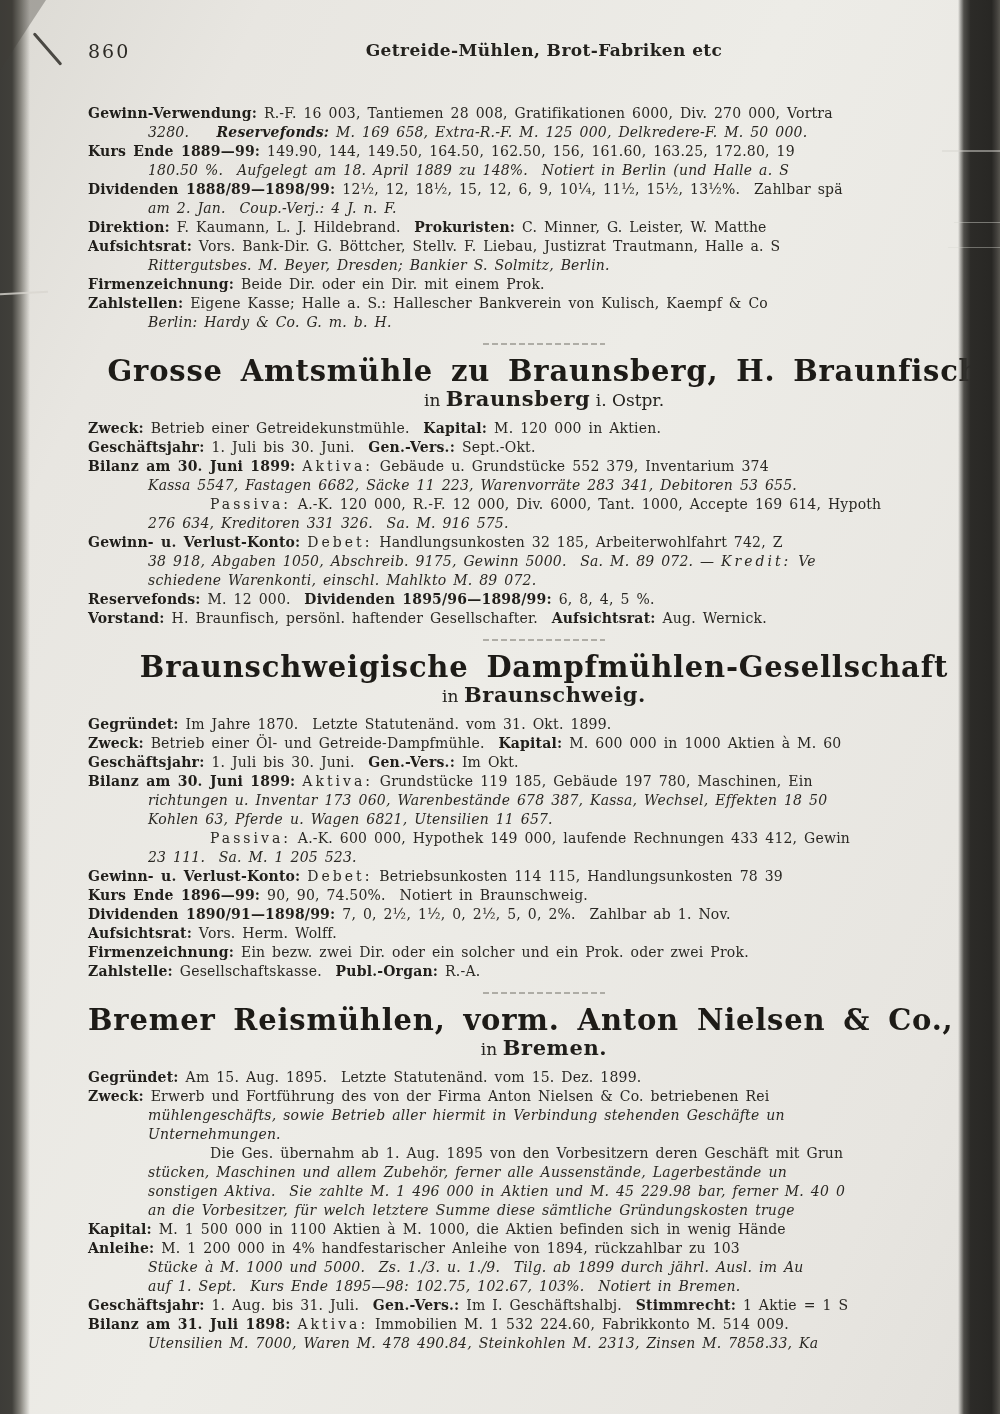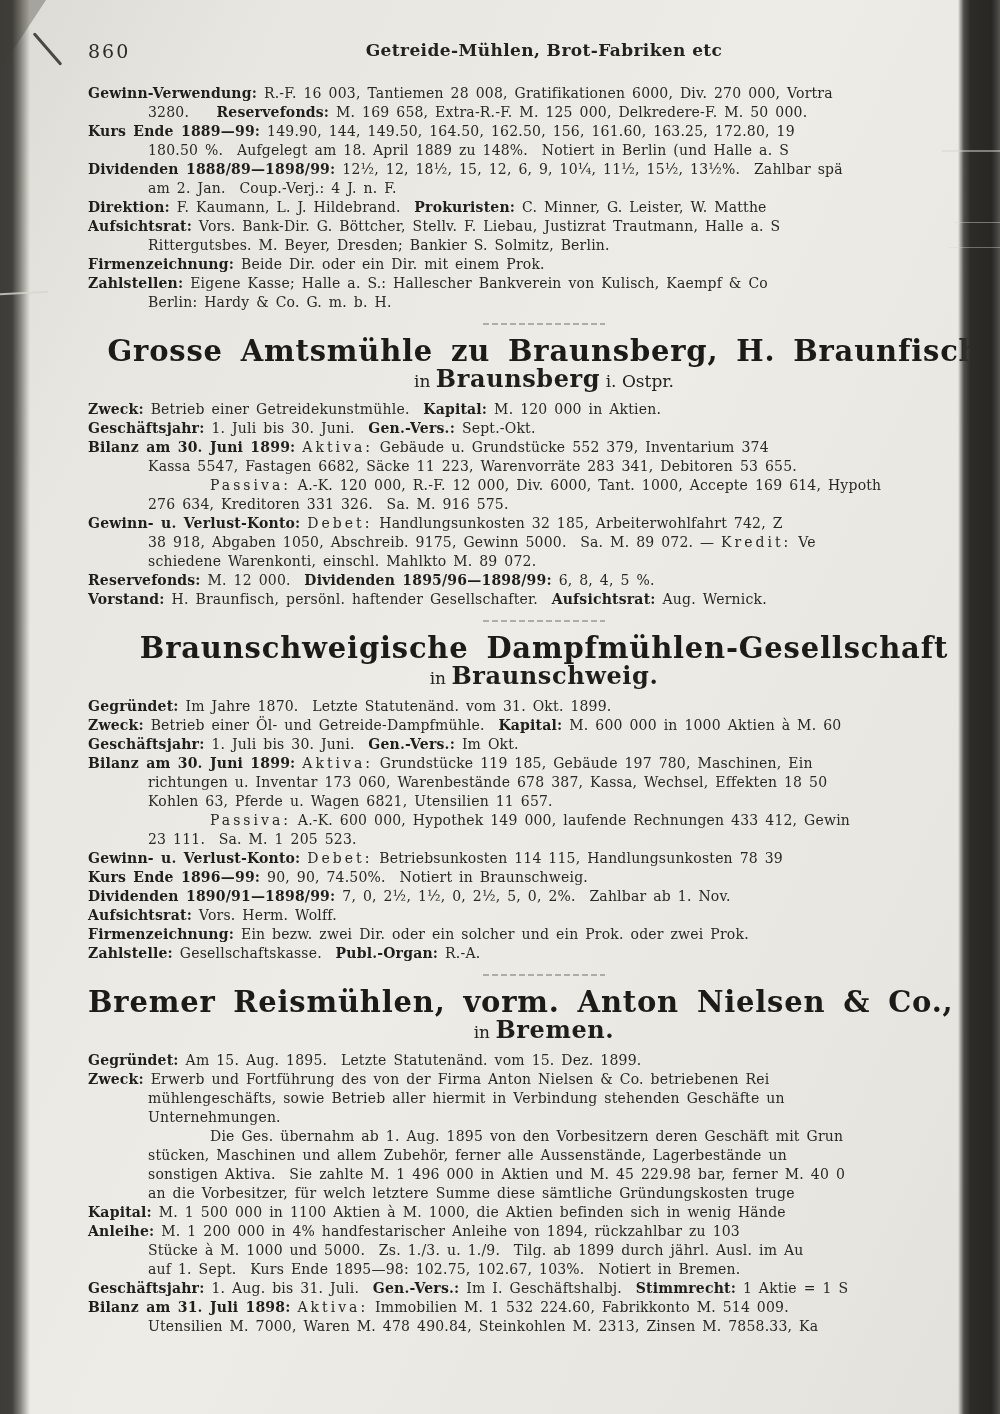--- a/index.html
+++ b/index.html
@@ -27,38 +27,38 @@
     position:absolute; left:46px; top:28px; width:3px; height:42px; z-index:7;
     background:#4a4843; border-radius:2px; transform:rotate(-41deg);
   }
   .scratch { position:absolute; z-index:7; background:#d8d6d0; }
   .scratch-l  { left:0;  top:292px; width:48px; height:2px; opacity:.8; transform:rotate(-3deg); }
   .scratch-r1 { right:0; top:150px; width:58px; height:2px; opacity:.5; }
   .scratch-r2 { right:0; top:222px; width:46px; height:1px; opacity:.45; }
   .scratch-r3 { right:0; top:247px; width:52px; height:1px; opacity:.4; }
   
   .content { position:absolute; left:88px; top:40px; width:912px; z-index:2; }
-  .pagehead { position:relative; height:24px; margin-bottom:20px; }
+  .pagehead { position:relative; height:24px; margin-bottom:40px; }
   .pagenum  { position:absolute; left:0; top:0; font-size:19px; letter-spacing:2px; color:#2c2a25; }
   .runtitle { position:absolute; left:0; right:0; text-align:center; font-weight:bold; font-size:17px; letter-spacing:0.4px; color:#24221e; }
   .divider {
     width:122px; height:2px; margin:11px auto 9px auto; opacity:.65;
     background: repeating-linear-gradient(90deg, #8d8b83 0px, #8d8b83 6px, rgba(141,139,131,0) 6px, rgba(141,139,131,0) 9px);
   }
   .company-heading {
     text-align:center; font-weight:bold; font-size:29px; line-height:34px;
     letter-spacing:0.8px; word-spacing:7px; color:#1d1b17; white-space:nowrap;
   }
   .company-sub { text-align:center; font-size:17px; line-height:22px; margin-bottom:8px; color:#25231f; }
-  .company-sub .seg-b { font-size:24px; letter-spacing:0.6px; }
+  .company-sub .seg-b { font-size:21px; letter-spacing:0.6px; }
   .line {
     white-space:pre; font-size:14px; line-height:19px; height:19px;
     letter-spacing:0.2px; word-spacing:2.2px; color:#2a2823;
   }
-  .ind1 { padding-left:60px; }
+  .ind1 { padding-left:60px;font-style:italic; }
   .ind2 { padding-left:122px; }
   .seg-b  { font-weight:bold; color:#201e1a; }
   .seg-sp { letter-spacing:3px; }
 </style>
 </head>
 <body>
 
 <div class="page">
   <div class="content">
     <div class="pagehead">

